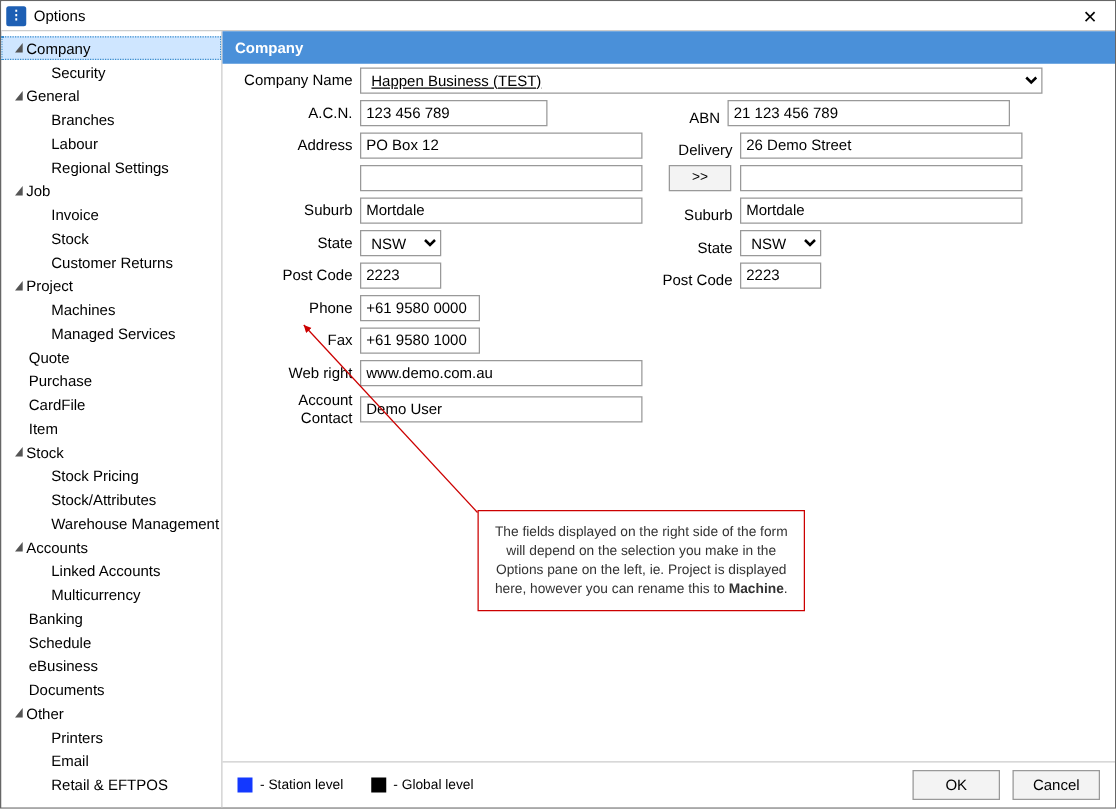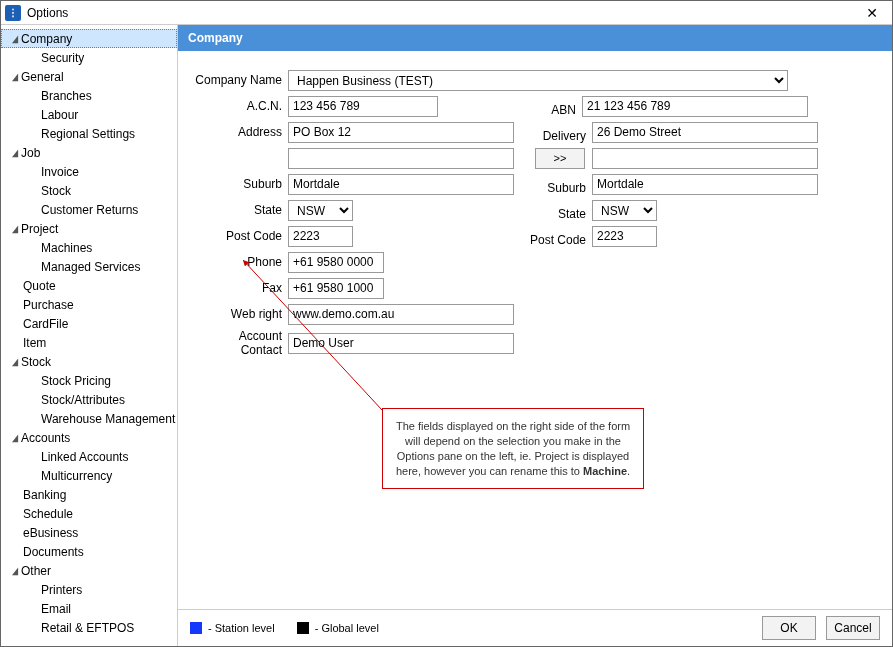--- a/index.html
+++ b/index.html
@@ -13,42 +13,42 @@
   .body { flex: 1; display: flex; min-height: 0; }
   .sidebar { width: 177px; border-right: 1px solid #ccc; overflow-y: auto; padding-top: 4px; }
   .tree-item { display: flex; align-items: center; height: 19px; padding-left: 8px; cursor: pointer; }
   .tree-item.child { padding-left: 38px; }
   .tree-item.selected { background: #cfe6ff; border: 1px dotted #3a8ccc; padding-left: 7px; }
   .tree-item .tw { width: 12px; display: inline-block; text-align: center; color: #555; font-size: 10px; line-height: 1; }
   .tree-item .lbl { margin-left: 2px; }
   .tree-item.parent .lbl { margin-left: 0; }
   .content { flex: 1; display: flex; flex-direction: column; min-width: 0; }
   .pane-header { background: #4a90d9; color: #fff; font-weight: bold; padding: 6px 10px; }
-  .form-area { flex: 1; padding: 18px 16px 8px 16px; position: relative; overflow: hidden; }
+  .form-area { flex: 1; padding: 2px 16px 8px 16px; position: relative; overflow: hidden; }
   .row { display: flex; align-items: center; margin-bottom: 4px; min-height: 22px; }
   .lblcol { width: 94px; text-align: right; padding-right: 6px; }
   .lblcol2 { width: 64px; text-align: right; padding-right: 6px; }
   input.fld, select.fld { border: 1px solid #999; padding: 2px 4px; font-family: inherit; font-size: 12px; height: 21px; background: #fff; }
-  select.cname { width: 500px; }
+  select.cname { width: 546px; text-decoration: underline; }
   .w226 { width: 226px; }
   .w150 { width: 150px; }
   .w96 { width: 96px; }
   .w65 { width: 65px; }
   .btn-copy { width: 50px; height: 21px; border: 1px solid #999; background: #f3f3f3; cursor: pointer; font-size: 11px; padding: 0; }
   .rgrp { display: flex; align-items: flex-end; margin-left: 14px; }
   .callout { position: absolute; left: 204px; top: 357px; width: 262px; border: 1px solid #c00; padding: 10px 12px; font-size: 11px; text-align: center; color: #333; line-height: 1.35; }
   .callout b { font-weight: bold; }
   .arrow { position: absolute; pointer-events: none; }
   .footer { border-top: 1px solid #ccc; padding: 6px 12px; display: flex; align-items: center; }
   .legend { display: flex; align-items: center; gap: 6px; margin-right: 22px; font-size: 11px; }
   .sw { width: 12px; height: 12px; display: inline-block; }
   .sw.blue { background: #1338ff; }
   .sw.black { background: #000; }
   .footer .spacer { flex: 1; }
-  .footer button { width: 54px; height: 24px; border: 1px solid #999; background: #f3f3f3; cursor: pointer; font-family: inherit; font-size: 12px; margin-left: 10px; }
+  .footer button { width: 70px; height: 24px; border: 1px solid #999; background: #f3f3f3; cursor: pointer; font-family: inherit; font-size: 12px; margin-left: 10px; }
 </style>
 </head>
 <body>
 
 <div class="window">
 
   <div class="titlebar">
     <div class="app-icon">
         <span>⋮</span>
       </div>

